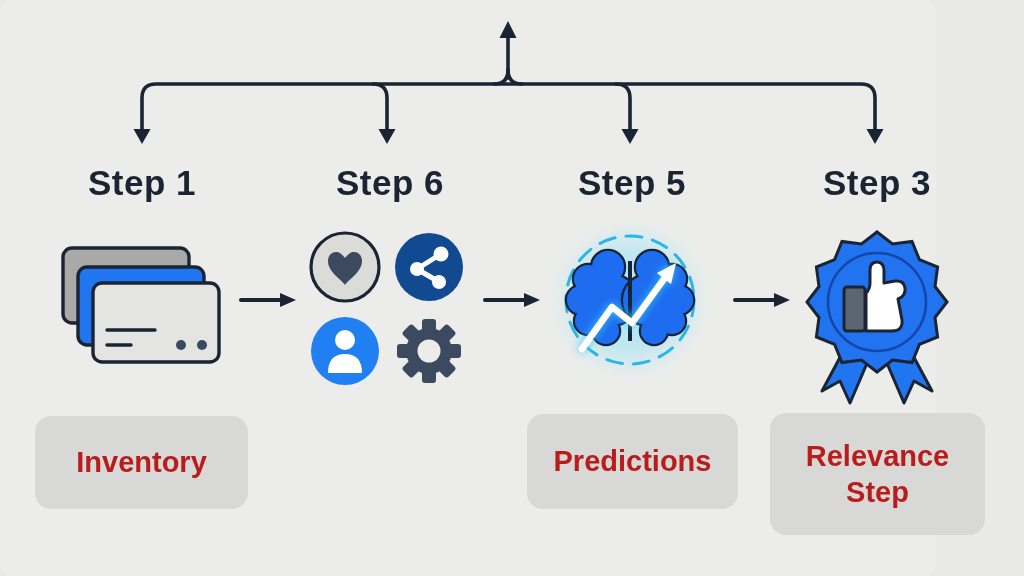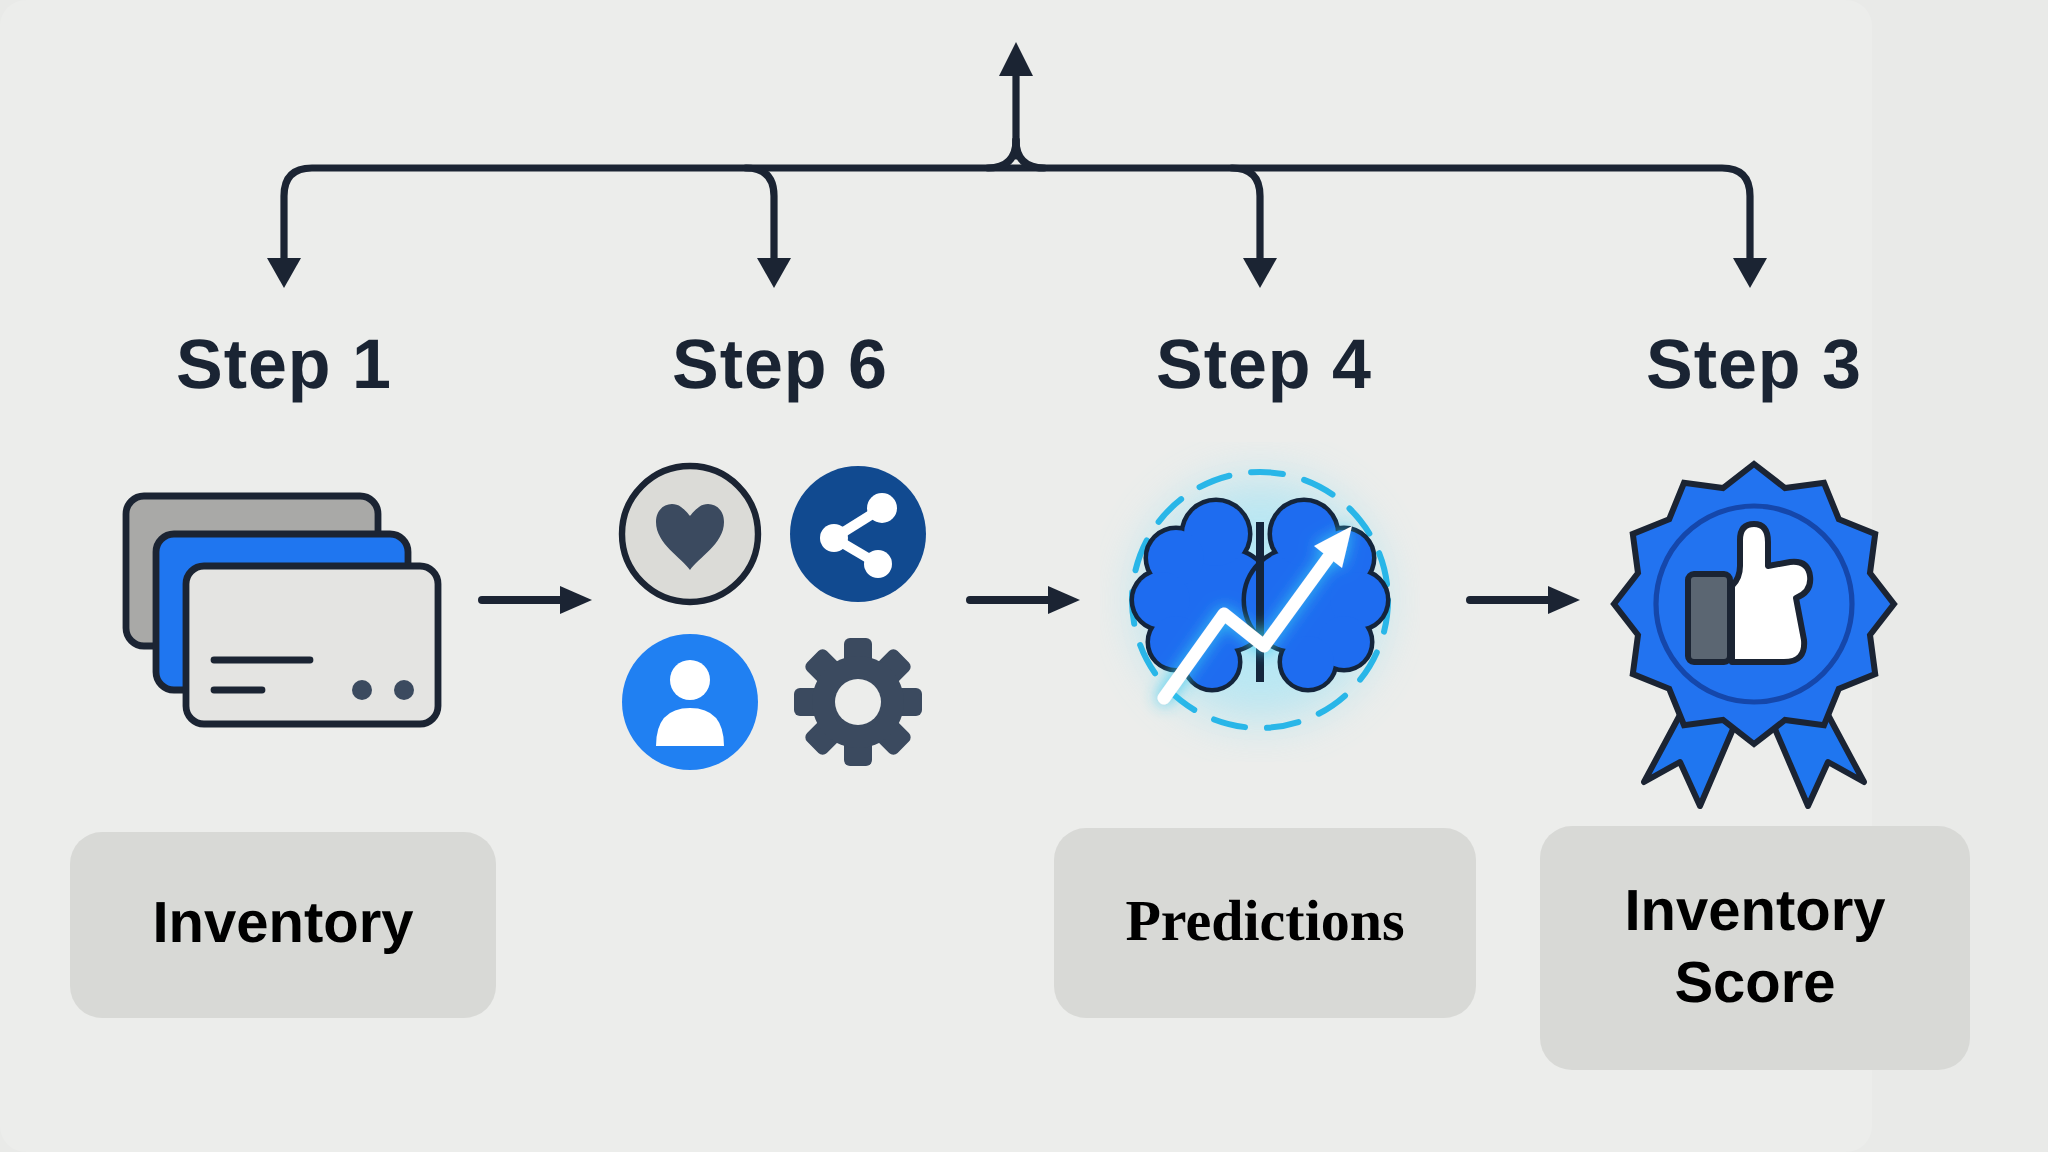--- a/index.html
+++ b/index.html
@@ -15,21 +15,21 @@
     border-radius:13px;
   }
   .abs{position:absolute;}
   .step-title{
     position:absolute;width:220px;text-align:center;
     font-size:35px;font-weight:600;color:#1a2433;letter-spacing:.5px;
   }
   .label-box{
     position:absolute;background:#d8d9d6;border-radius:16px;
     display:flex;align-items:center;justify-content:center;
-    color:#000000;font-size:29px;font-weight:600;text-align:center;
+    color:#b91c1c;font-size:29px;font-weight:600;text-align:center;
     line-height:1.25;padding:0 10px;box-sizing:border-box;
   }
   svg{display:block;}
 </style>
 </head>
 <body>
 
 <div class="stage">
 
   <svg class="abs" style="left:0;top:0;" width="1024" height="576" viewBox="0 0 1024 576">
@@ -49,21 +49,21 @@
       <polygon points="142,144 133.5,129 150.5,129"></polygon>
       <polygon points="387,144 378.5,129 395.5,129"></polygon>
       <polygon points="630,144 621.5,129 638.5,129"></polygon>
       <polygon points="875,144 866.5,129 883.5,129"></polygon>
       <polygon points="508,21 499.5,38 516.5,38"></polygon>
     </g>
   </svg>
 
   <div class="step-title" style="left:32px;top:163px;">Step 1</div>
   <div class="step-title" style="left:280px;top:163px;">Step 6</div>
-  <div class="step-title" style="left:522px;top:163px;">Step 4</div>
+  <div class="step-title" style="left:522px;top:163px;">Step 5</div>
   <div class="step-title" style="left:767px;top:163px;">Step 3</div>
 
   <svg class="abs" style="left:55px;top:240px;" width="175" height="135" viewBox="0 0 175 135">
     <rect x="8" y="8" width="126" height="75" rx="9" fill="#a9a9a7" stroke="#1b2433" stroke-width="3.4"></rect>
     <rect x="23" y="27" width="126" height="78" rx="9" fill="#1f76f0" stroke="#1b2433" stroke-width="3.4"></rect>
     <rect x="38" y="43" width="126" height="79" rx="9" fill="#e4e4e2" stroke="#1b2433" stroke-width="3.4"></rect>
     <g stroke="#1b2433" stroke-width="3.4" stroke-linecap="round">
       <line x1="52" y1="90" x2="100" y2="90"></line>
       <line x1="52" y1="105" x2="76" y2="105"></line>
     </g>
@@ -190,16 +190,16 @@
     <polygon points="147,77 135,61.5 137.6,42 119.4,34.6 112,16.4 92.5,19 77,7 61.5,19 42,16.4 34.6,34.6 16.4,42 19,61.5 7,77 19,92.5 16.4,112 34.6,119.4 42,137.6 61.5,135 77,147 92.5,135 112,137.6 119.4,119.4 137.6,112 135,92.5" fill="#2273f0" stroke="#1b2433" stroke-width="3"></polygon>
     <circle cx="77" cy="77" r="49" fill="none" stroke="#1547ab" stroke-width="2.6"></circle>
 
     <g>
       <rect x="44" y="62" width="21" height="44" rx="3" fill="#5b6672" stroke="#1b2433" stroke-width="3"></rect>
       <path d="M66 106 L92 106 Q103 106 102 95 L98 74 Q106 71 105 63 Q104 55 95 56 L84 58 L84 46 Q84 37 77 37 Q70 37 70 45 L70 58 Q70 64 66 68 Z" fill="#ffffff" stroke="#1b2433" stroke-width="3" stroke-linejoin="round"></path>
     </g>
   </svg>
 
   <div class="label-box" style="left:35px;top:416px;width:213px;height:93px;">Inventory</div>
-  <div class="label-box" style="left:527px;top:414px;width:211px;height:95px;font-family:Liberation Serif, serif;">Predictions</div>
-  <div class="label-box" style="left:770px;top:413px;width:215px;height:122px;">Inventory Score</div>
+  <div class="label-box" style="left:527px;top:414px;width:211px;height:95px;">Predictions</div>
+  <div class="label-box" style="left:770px;top:413px;width:215px;height:122px;">Relevance Step</div>
 
 </div>
 
 </body></html>

